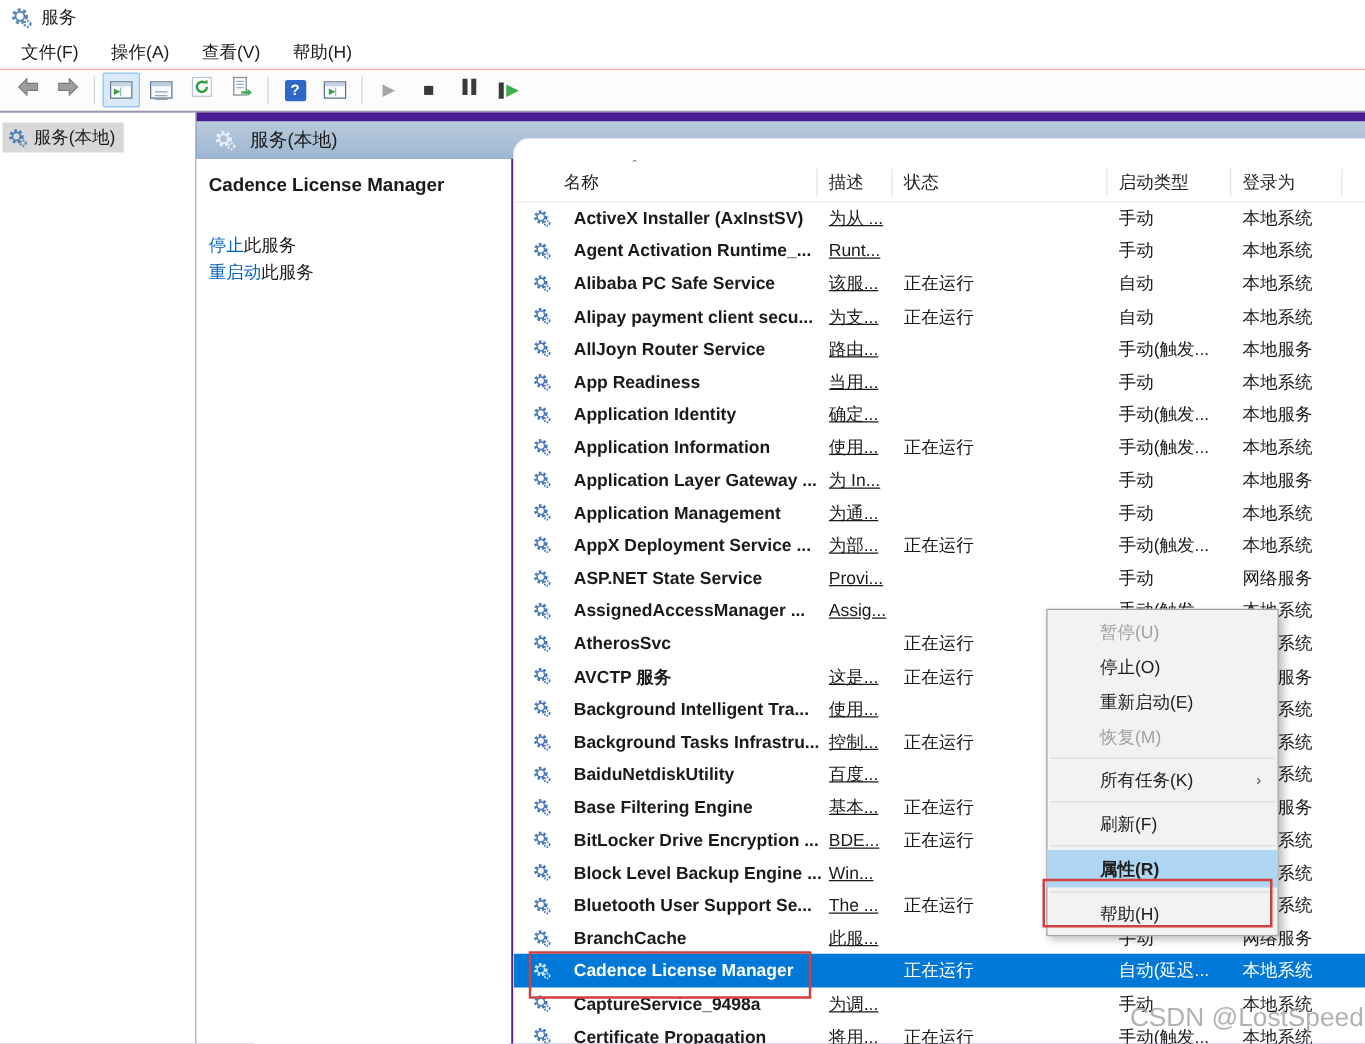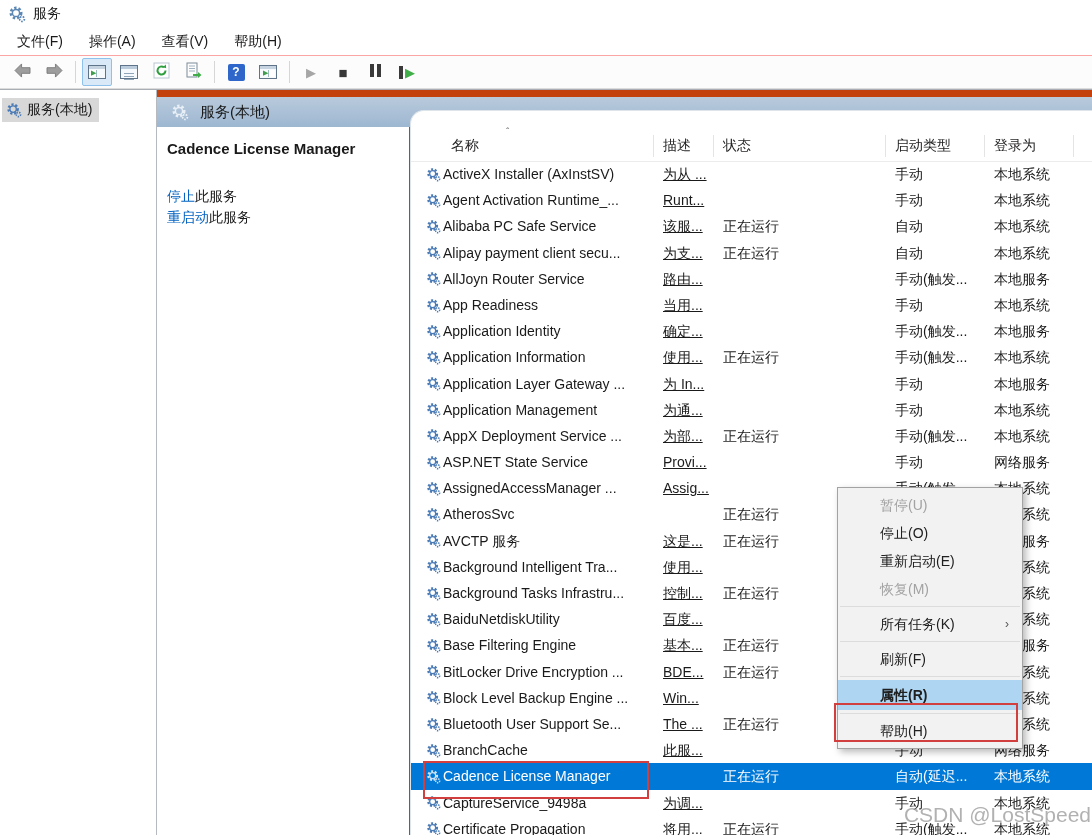--- a/index.html
+++ b/index.html
@@ -21,21 +21,21 @@
     border:1px solid transparent;border-radius:2px;margin:0 1px;}
   .tb-btn.active{background:#d9e9f8;border-color:#8ec2ec;}
   .tb-sep{width:1px;height:22px;background:#d6d6d6;margin:0 5px;}
   .glyph-play{font-size:13px;color:#a6a6a6;}
   .glyph-stop{font-size:15px;color:#383838;line-height:1;}
   .pause-bar,.restart-bar{display:inline-block;width:4px;height:13px;background:#3a3a3a;}
   .pause-bar + .pause-bar{margin-left:3px;}
   .restart-wrap{display:flex;align-items:center;gap:2px;}
   .glyph-play-green{font-size:13px;color:#3fae49;}
   
-  .content{position:absolute;top:89px;left:0;right:0;bottom:0;border-top:1px solid #a9aeb4;background:#c2410c;}
+  .content{position:absolute;top:89px;left:0;right:0;bottom:0;border-top:1px solid #a9aeb4;background:#4c1d95;}
   .tree-panel{position:absolute;left:0;top:0;width:156px;bottom:0;background:#fff;border-right:1px solid #b4bac0;}
   .tree-item{display:inline-flex;align-items:center;gap:5px;margin:8px 0 0 2px;background:#d8d8d8;
     padding:3px 7px 3px 4px;font-size:14px;}
   .main{position:absolute;left:157px;top:0;right:0;bottom:0;}
   .banner{position:absolute;left:0;top:7px;right:0;height:30px;
     background:linear-gradient(#b9cadc,#9db7d1);display:flex;align-items:center;
     padding-left:14px;gap:11px;font-size:15px;}
   .white-tab{position:absolute;left:253px;top:20px;right:0;bottom:0;background:#fff;
     border-top-left-radius:14px;border-left:1px solid #dde4ea;border-top:1px solid #dde4ea;}
   .info-area{position:absolute;left:0;top:37px;width:252px;bottom:0;background:#fff;padding-left:10px;box-sizing:border-box;}
@@ -45,21 +45,21 @@
   
   .list-header{position:absolute;left:0;top:20px;right:0;height:30px;font-size:14px;color:#211f1f;
     border-bottom:1px solid #ececec;}
   .list-header .hsep{position:absolute;top:4px;width:1px;height:22px;background:#e4e4e4;}
   .hcell{position:absolute;top:6px;white-space:nowrap;}
   .sort-caret{position:absolute;left:95px;top:-4px;font-size:10px;color:#6d6d6d;}
   .rows{position:absolute;left:0;top:50px;right:0;bottom:0;overflow:hidden;font-size:14px;}
   .svc-row{position:relative;height:26.2px;}
   .svc-row .cell{position:absolute;top:0;height:26.2px;line-height:26.2px;white-space:nowrap;overflow:hidden;}
   .cell.c-icon{left:15px;width:20px;display:flex;align-items:center;}
-  .cell.c-name{left:32px;width:202px;}
+  .cell.c-name{left:48px;width:202px;font-weight:bold;}
   .cell.c-desc{left:252px;width:56px;text-decoration:underline;}
   .cell.c-status{left:312px;width:158px;}
   .cell.c-startup{left:484px;width:96px;}
   .cell.c-logon{left:583px;width:92px;}
   .svc-row.selected{background:#0078d7;}
   .svc-row.selected .cell{color:#ffffff;}
   
   .context-menu{position:absolute;left:837px;top:487px;width:186px;box-sizing:border-box;
     background:#f2f2f2;border:1px solid #a3a3a3;box-shadow:3px 3px 7px rgba(0,0,0,.28);
     padding:3px 0;z-index:50;font-size:14px;}

